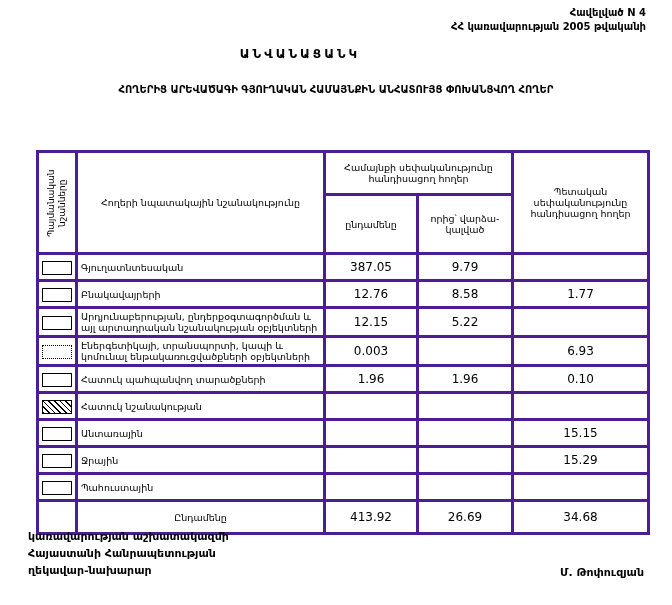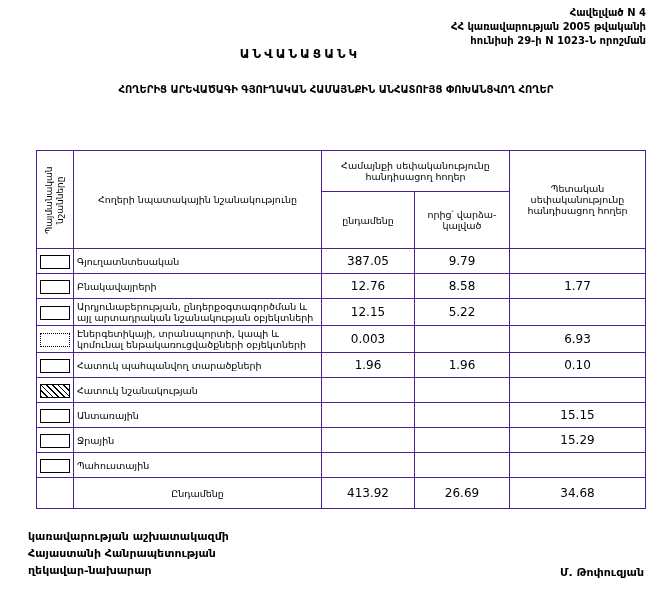--- a/index.html
+++ b/index.html
@@ -22,21 +22,21 @@
   .subtitle {
     position: absolute; top: 82px; left: 0; width: 672px;
     text-align: center; font-weight: bold;
     font-size: 10px; line-height: 1.5;
   }
   table.land-table {
     position: absolute; top: 150px; left: 36px;
     border-collapse: collapse; table-layout: fixed;
   }
   .land-table td, .land-table th {
-    border: 1px solid #4c1d95; font-weight: normal;
+    border: 3px solid #4c1d95; font-weight: normal;
     vertical-align: middle; padding: 2px 3px;
     overflow: hidden;
   }
   .land-table th { font-size: 9.5px; text-align: center; }
   .grouphead { height: 36px; }
   .subhead  { height: 52px; }
   .name { font-size: 9.5px; text-align: left; padding-left: 6px; }
   .num  { font-size: 12px; text-align: center; margin-top: 32px; }
   .sym  { text-align: center; padding: 0; }
   .center { text-align: center; }
@@ -61,21 +61,20 @@
     position: absolute; right: 28px; top: 566px;
     font-weight: bold; font-size: 11px;
   }
 </style>
 </head>
 <body>
 
 <div class="appendix">
   <div>Հավելված N 4</div>
   <div>ՀՀ կառավարության 2005 թվականի</div>
-  <div>հունիսի 29-ի N 1023-Ն որոշման</div>
 </div>
 
 <div class="doc-title">ԱՆՎԱՆԱՑԱՆԿ</div>
 
 <div class="subtitle">
   <div>ՀՈՂԵՐԻՑ ԱՐԵՎԱԾԱԳԻ ԳՅՈՒՂԱԿԱՆ ՀԱՄԱՅՆՔԻՆ ԱՆՀԱՏՈՒՅՑ ՓՈԽԱՆՑՎՈՂ ՀՈՂԵՐ</div>
 </div>
 
 <table class="land-table">
   <colgroup>

